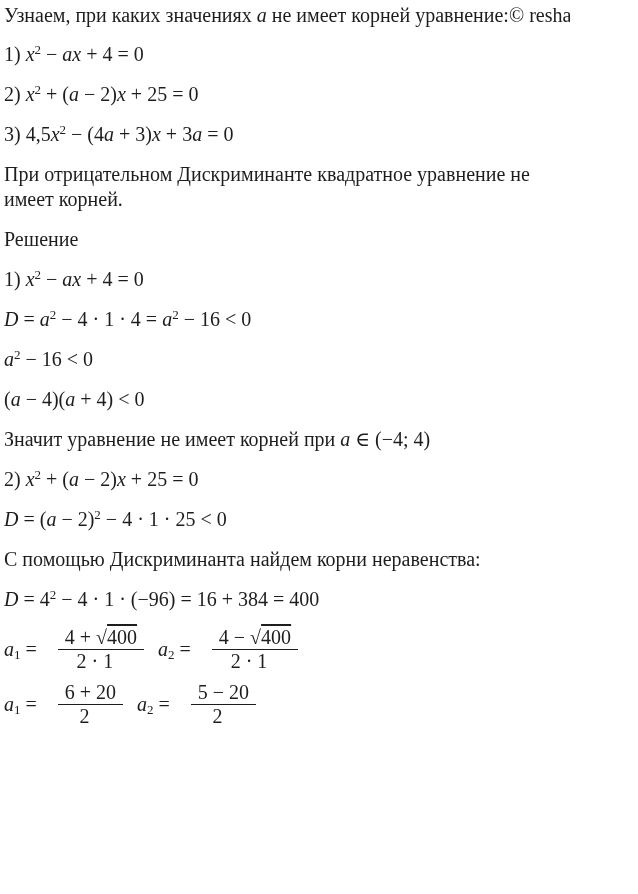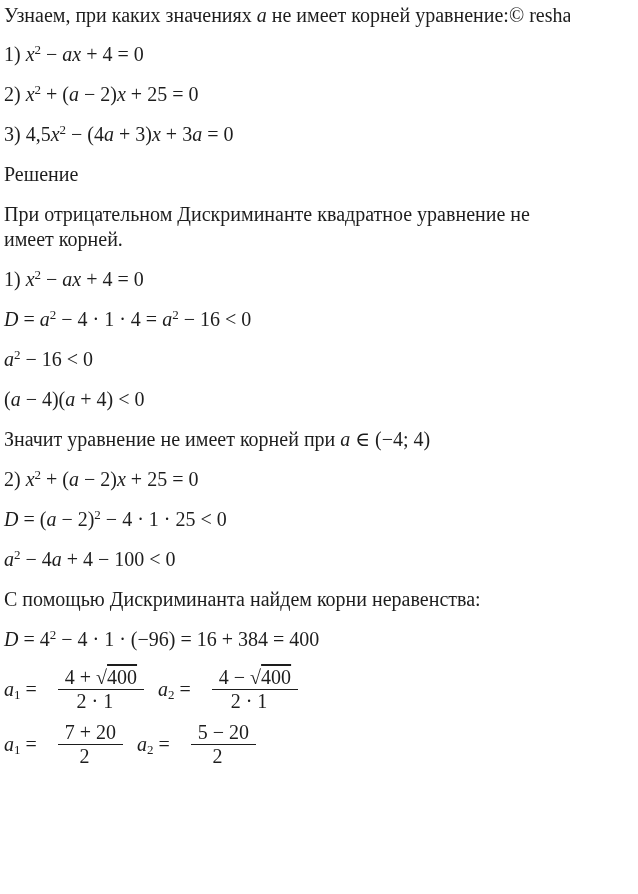--- a/index.html
+++ b/index.html
@@ -70,29 +70,28 @@
 
   <div class="header">
     <div class="title">Узнаем, при каких значениях <i>a</i> не имеет корней уравнение:</div>
     <div class="copyright">© reshak.ru</div>
   </div>
 
   <div class="lines">
       <div class="line">1) <i>x</i><sup>2</sup> − <i>ax</i> + 4 = 0</div>
       <div class="line">2) <i>x</i><sup>2</sup> + (<i>a</i> − 2)<i>x</i> + 25 = 0</div>
       <div class="line">3) 4,5<i>x</i><sup>2</sup> − (4<i>a</i> + 3)<i>x</i> + 3<i>a</i> = 0</div>
+      <div class="line">При отрицательном Дискриминанте квадратное уравнение не имеет корней.</div>
       <div class="line">Решение</div>
-      <div class="line">При отрицательном Дискриминанте квадратное уравнение не имеет корней.</div>
       <div class="line">1) <i>x</i><sup>2</sup> − <i>ax</i> + 4 = 0</div>
       <div class="line"><i>D</i> = <i>a</i><sup>2</sup> − 4 · 1 · 4 = <i>a</i><sup>2</sup> − 16 &lt; 0</div>
       <div class="line"><i>a</i><sup>2</sup> − 16 &lt; 0</div>
       <div class="line">(<i>a</i> − 4)(<i>a</i> + 4) &lt; 0</div>
       <div class="line">Значит уравнение не имеет корней при <i>a</i> ∈ (−4; 4)</div>
       <div class="line">2) <i>x</i><sup>2</sup> + (<i>a</i> − 2)<i>x</i> + 25 = 0</div>
       <div class="line"><i>D</i> = (<i>a</i> − 2)<sup>2</sup> − 4 · 1 · 25 &lt; 0</div>
-      <div class="line"><i>a</i><sup>2</sup> − 4<i>a</i> + 4 − 100 &lt; 0</div>
       <div class="line">С помощью Дискриминанта найдем корни неравенства:</div>
       <div class="line"><i>D</i> = 4<sup>2</sup> − 4 · 1 · (−96) = 16 + 384 = 400</div>
       <div class="line fracline"><span class="mpart"><i>a</i><sub>1</sub> = </span><span class="frac"><span class="num">4 + √<span class="rad">400</span></span><span class="den">2 · 1</span></span><span class="mpart">  <i>a</i><sub>2</sub> = </span><span class="frac"><span class="num">4 − √<span class="rad">400</span></span><span class="den">2 · 1</span></span></div>
-      <div class="line fracline"><span class="mpart"><i>a</i><sub>1</sub> = </span><span class="frac"><span class="num">7 + 20</span><span class="den">2</span></span><span class="mpart">  <i>a</i><sub>2</sub> = </span><span class="frac"><span class="num">5 − 20</span><span class="den">2</span></span></div>
+      <div class="line fracline"><span class="mpart"><i>a</i><sub>1</sub> = </span><span class="frac"><span class="num">6 + 20</span><span class="den">2</span></span><span class="mpart">  <i>a</i><sub>2</sub> = </span><span class="frac"><span class="num">5 − 20</span><span class="den">2</span></span></div>
     </div>
 
 </div>
 
 </body></html>

